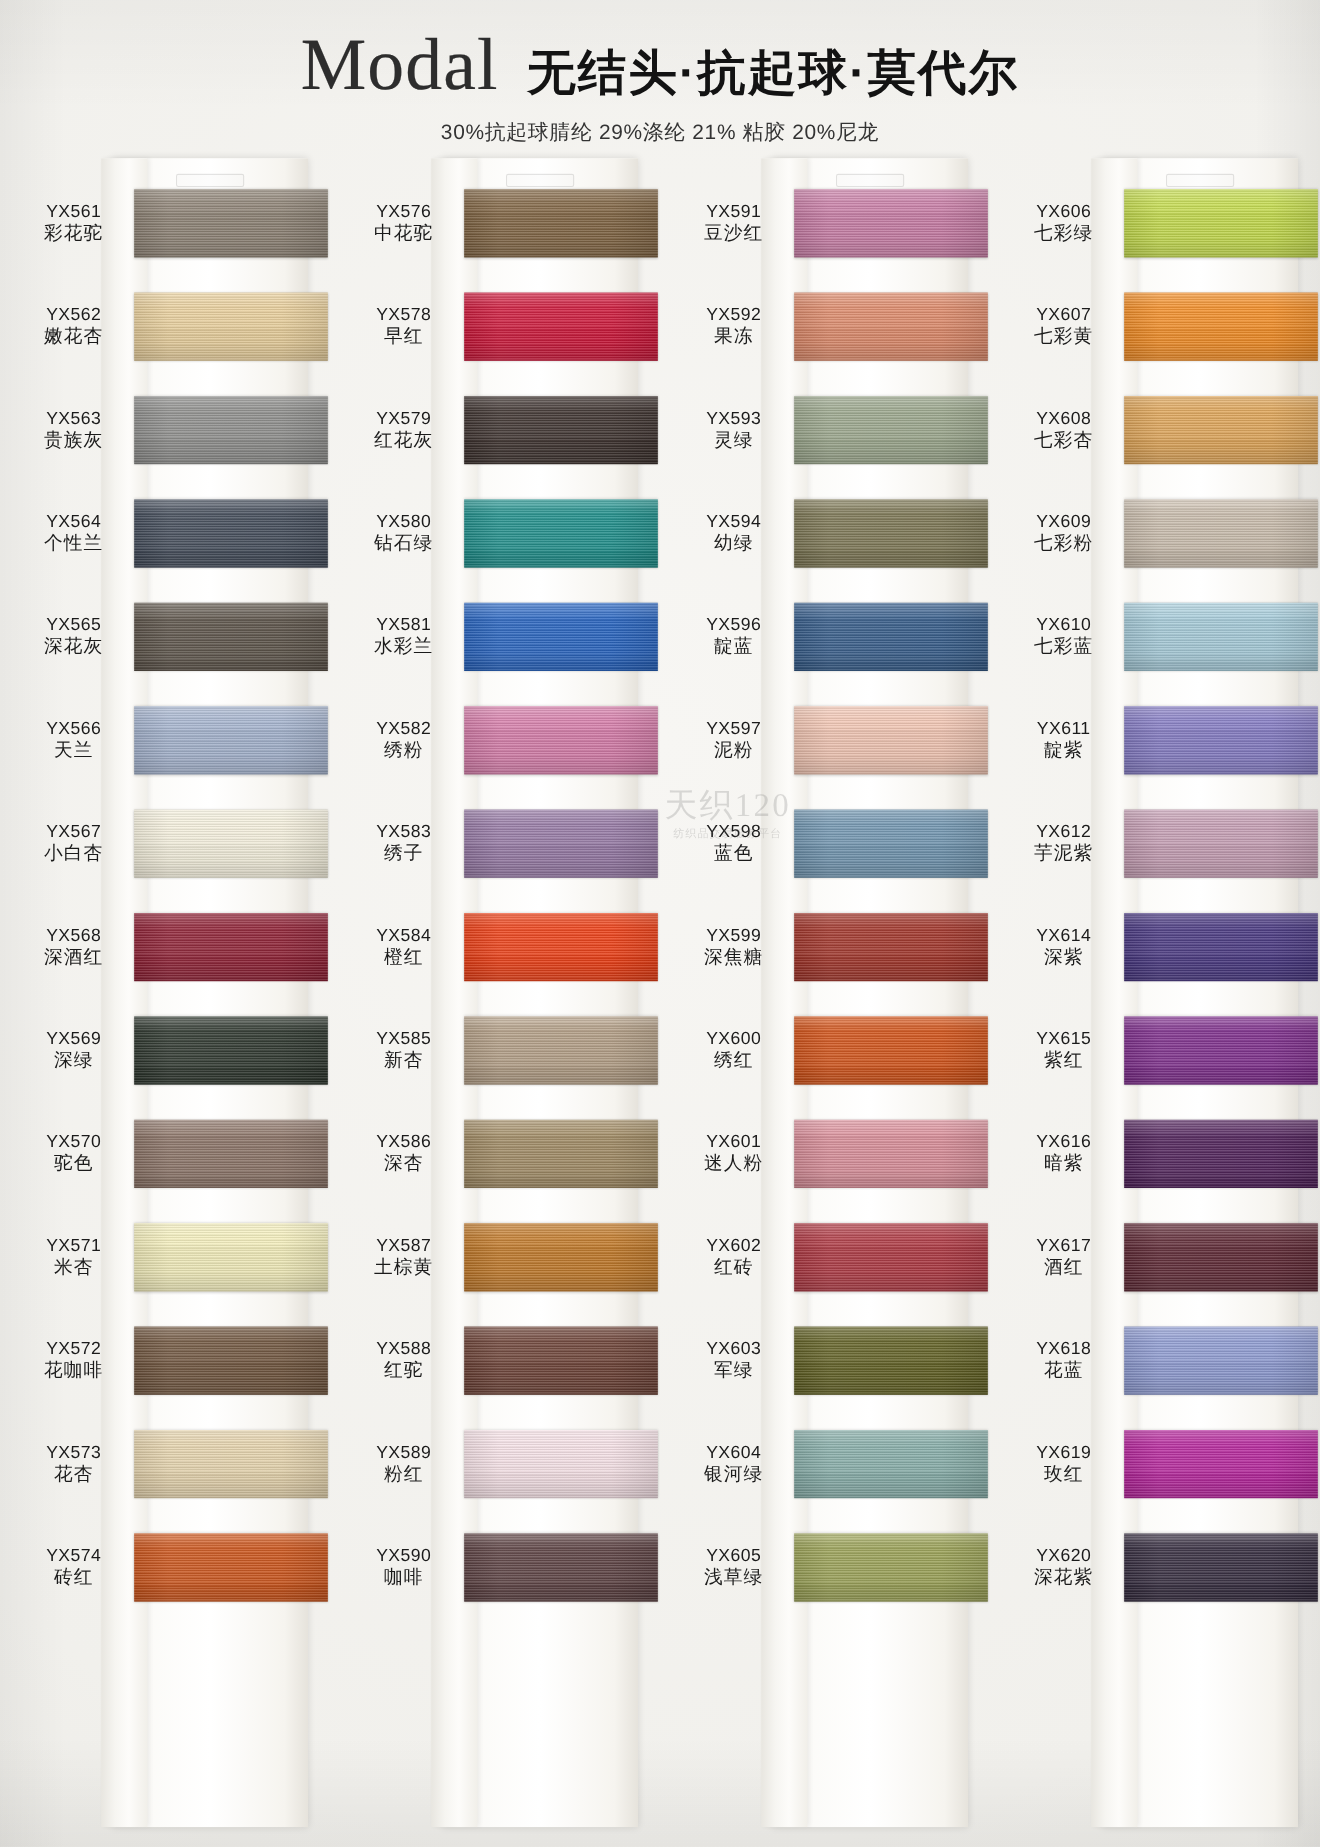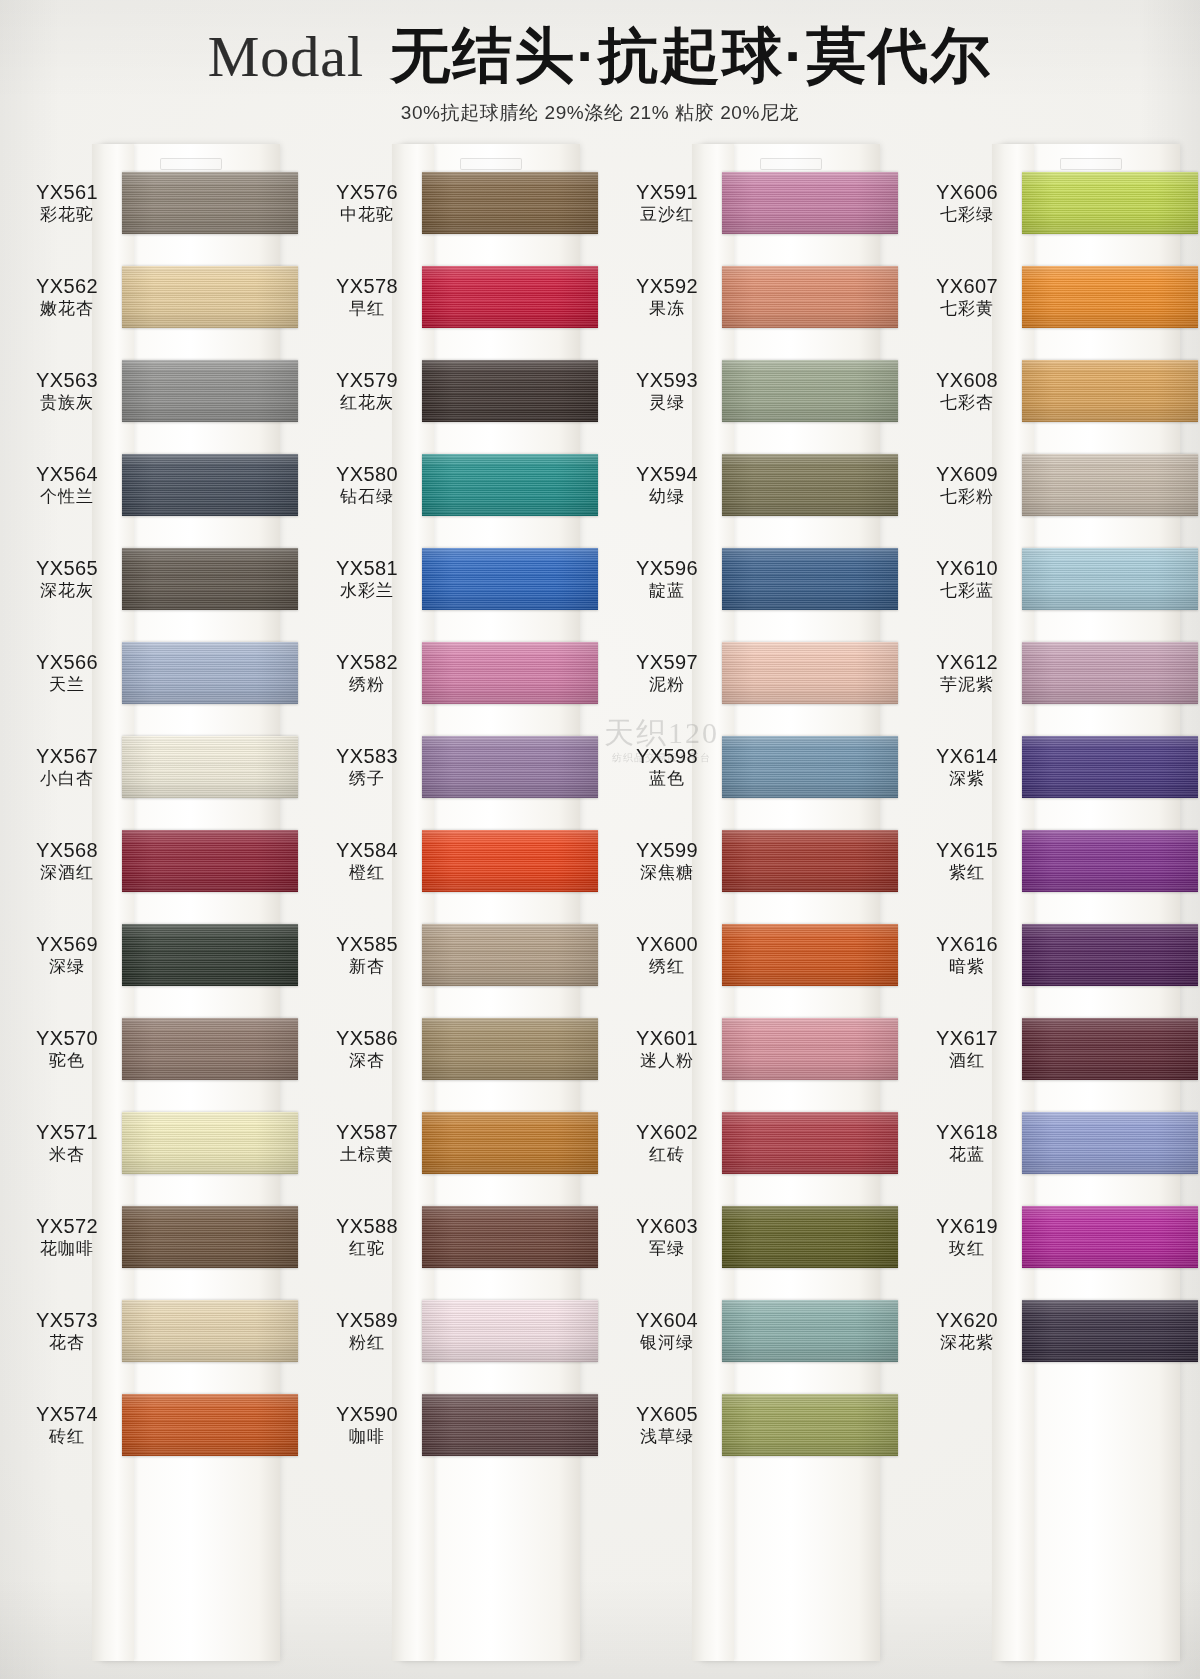--- a/index.html
+++ b/index.html
@@ -41,29 +41,29 @@
   }
   .title-row {
     display: flex;
     align-items: baseline;
     justify-content: center;
     gap: 26px;
     padding-top: 26px;
   }
   .brand {
     font-family: "Liberation Serif", "DejaVu Serif", serif;
-    font-size: 58px;
+    font-size: 67px;
     letter-spacing: 1px;
     color: #2d2d2d;
     font-weight: 400;
     line-height: 1;
     -webkit-text-stroke: 0.2px #2d2d2d;
   }
   .cn-title {
-    font-size: 60px;
+    font-size: 44px;
     font-weight: 700;
     color: #131313;
     letter-spacing: 2px;
     line-height: 1;
   }
   .composition {
     margin-top: 14px;
     font-size: 19px;
     color: #333;
     letter-spacing: 0.6px;
@@ -143,21 +143,21 @@
     text-align: center;
     line-height: 1.22;
     color: #1b1b1b;
     flex: 0 0 104px;
     z-index: 4;
     position: relative;
     padding-right: 2px;
     box-sizing: border-box;
   }
   .code {
-    font-size: 20px;
+    font-size: 16px;
     letter-spacing: 0.4px;
     font-weight: 400;
     display: block;
   }
   .cname {
     font-size: 17px;
     letter-spacing: 1px;
     font-weight: 400;
     display: block;
   }
@@ -575,20 +575,27 @@
         </div>
         <div class="swatch-row">
           <div class="labels">
             <span class="code">YX610</span>
             <span class="cname">七彩蓝</span>
           </div>
           <div class="swatch" style="background-color: rgb(165, 203, 217);"></div>
         </div>
         <div class="swatch-row">
           <div class="labels">
+            <span class="code">YX611</span>
+            <span class="cname">靛紫</span>
+          </div>
+          <div class="swatch" style="background-color: rgb(130, 121, 194);"></div>
+        </div>
+        <div class="swatch-row">
+          <div class="labels">
             <span class="code">YX612</span>
             <span class="cname">芋泥紫</span>
           </div>
           <div class="swatch" style="background-color: rgb(196, 156, 178);"></div>
         </div>
         <div class="swatch-row">
           <div class="labels">
             <span class="code">YX614</span>
             <span class="cname">深紫</span>
           </div>

